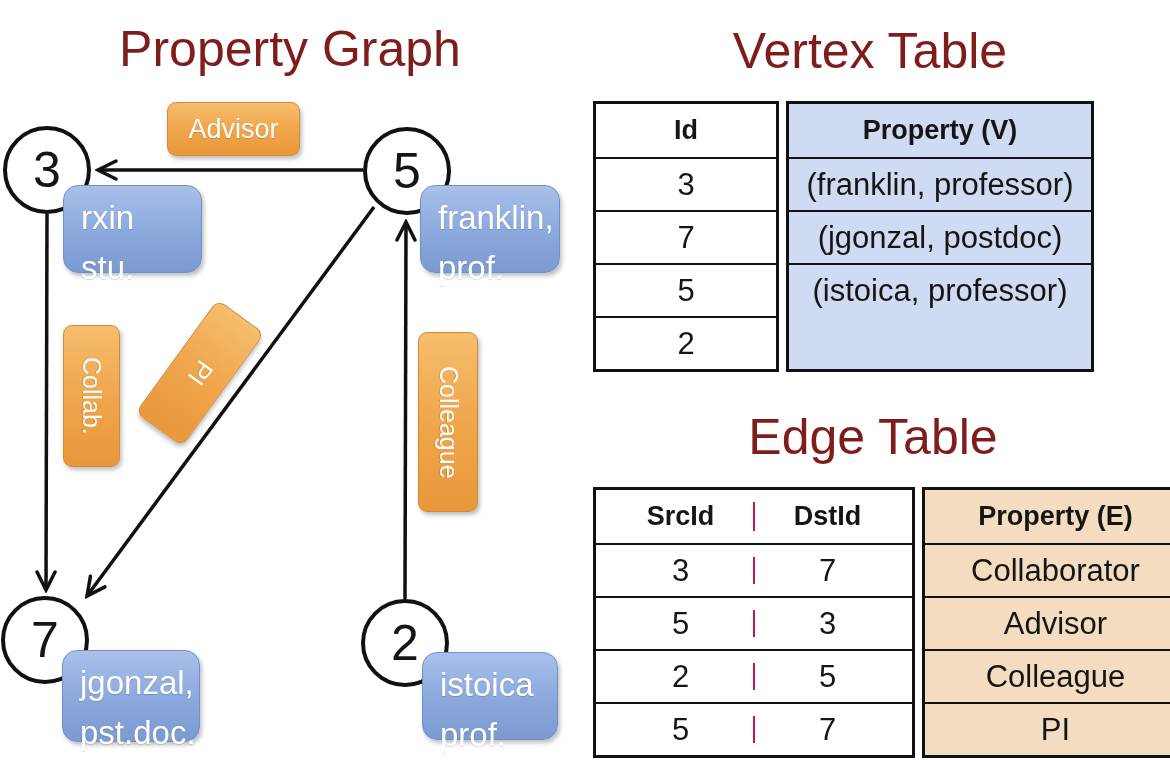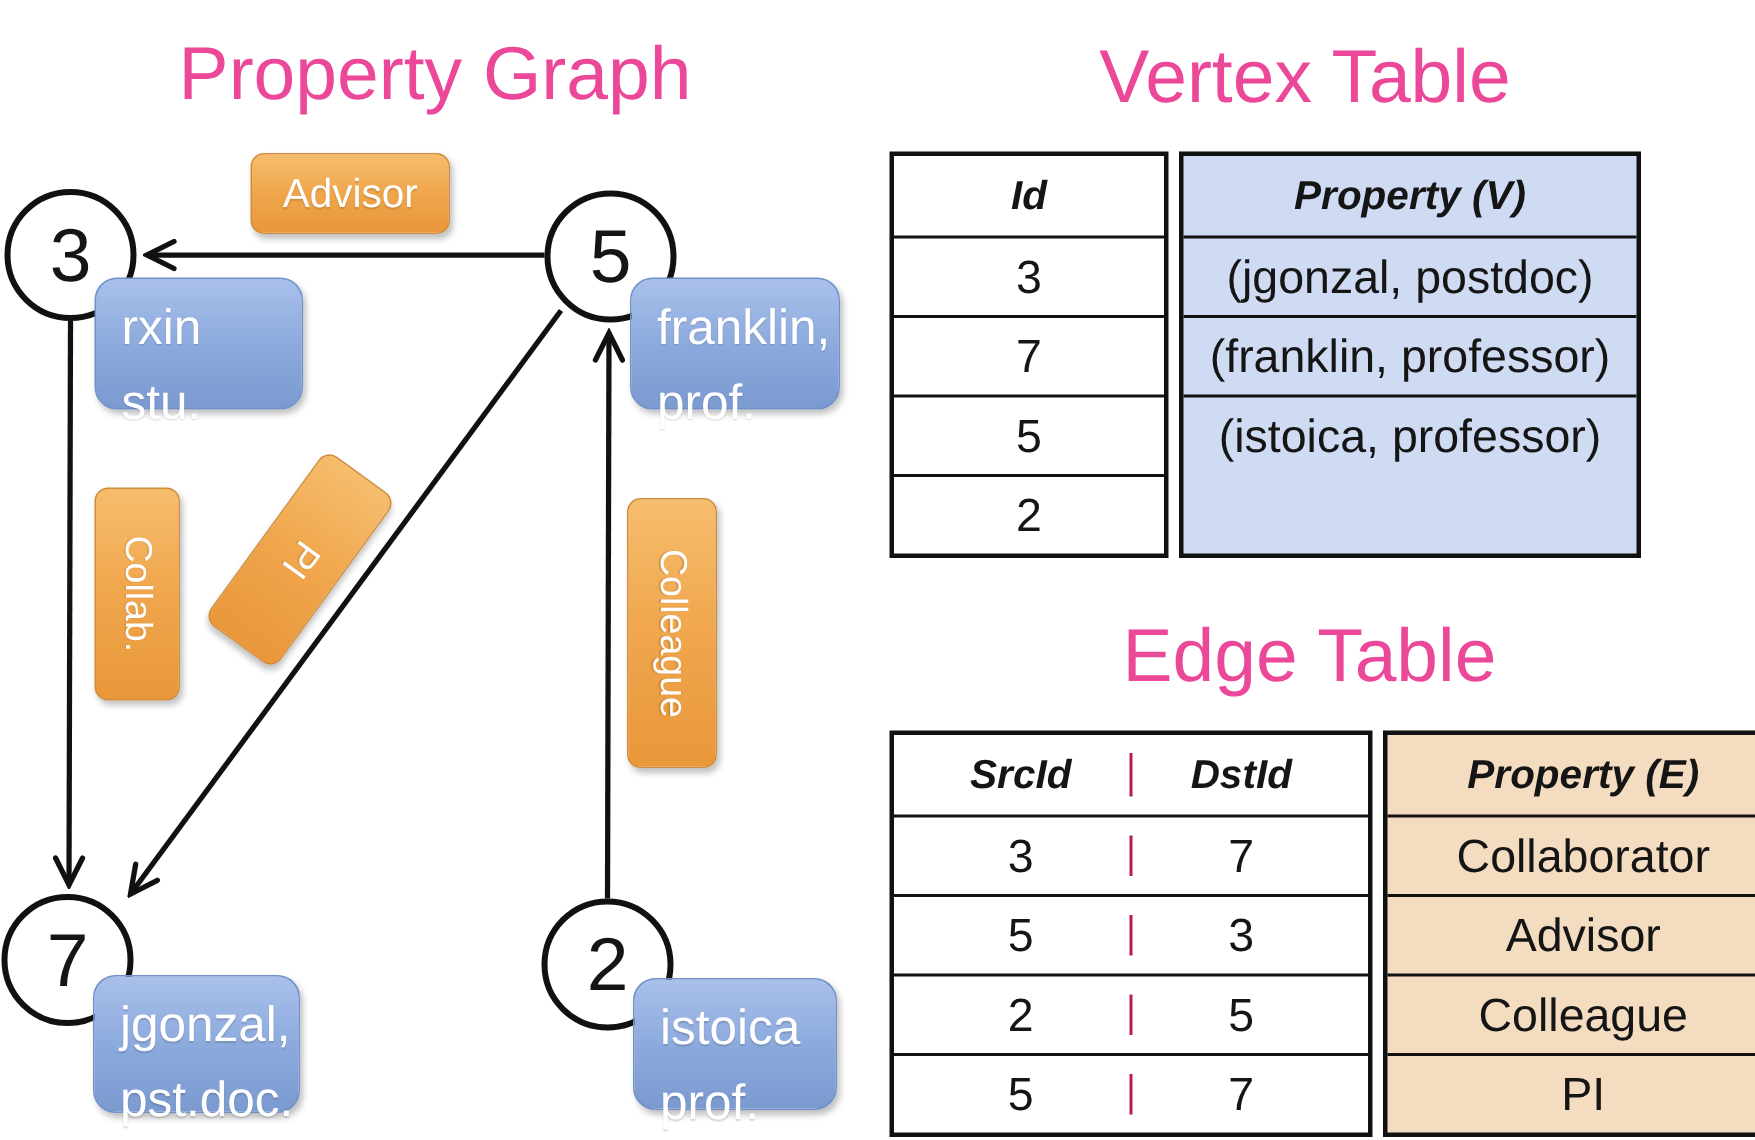--- a/index.html
+++ b/index.html
@@ -6,21 +6,21 @@
   body {
     width:1170px; height:760px; position:relative; overflow:hidden;
     background:#ffffff;
     font-family:"Liberation Sans","DejaVu Sans",sans-serif;
     color:#151515;
   }
   .abs { position:absolute; }
 
   
   .big-title {
-    font-size:50px; font-weight:300; letter-spacing:0px; color:#ec4899;
+    font-size:50px; font-weight:300; letter-spacing:0px; color:#7f1d1d;
     white-space:nowrap; text-align:center;
   }
 
   
   .vertex-circle {
     position:absolute; width:88px; height:88px; box-sizing:border-box;
     border:4px solid #111; border-radius:50%; background:#fff;
     display:flex; align-items:center; justify-content:center;
     font-size:50px; font-weight:300; z-index:3;
   }
@@ -58,21 +58,21 @@
     box-sizing:border-box; border:3px solid #111; background:#fff;
   }
   .subtable.bluefill { background:#cedbf2; }
   .subtable.tanfill  { background:#f4dcc0; }
   .trow {
     height:53px; box-sizing:border-box;
     display:flex; align-items:center; justify-content:center;
     font-size:31px; font-weight:300;
   }
   .trow + .trow { border-top:2px solid #111; }
-  .trow.header { font-weight:bold; font-size:27px;font-style:italic; }
+  .trow.header { font-weight:bold; font-size:27px; }
   .trow.two { padding:12px; }
   .trow.two .cell {
     flex:1 1 0; height:100%;
     display:flex; align-items:center; justify-content:center;
   }
   .trow.two .cell + .cell { border-left:2px solid #be185d; }
 </style>
 </head>
 <body>
 
@@ -122,22 +122,22 @@
 <div class="table-group" style="left:593px; top:101px;">
   <div class="subtable" style="width:186px;">
     <div class="trow header">Id</div>
     <div class="trow">3</div>
     <div class="trow">7</div>
     <div class="trow">5</div>
     <div class="trow">2</div>
   </div>
   <div class="subtable bluefill" style="width:308px;">
     <div class="trow header">Property (V)</div>
+    <div class="trow">(franklin, professor)</div>
     <div class="trow">(jgonzal, postdoc)</div>
-    <div class="trow">(franklin, professor)</div>
     <div class="trow">(istoica, professor)</div>
   </div>
 </div>
 
 <div class="abs big-title" style="left:703px; top:408px; width:340px;">Edge Table</div>
 
 <div class="table-group" style="left:593px; top:487px;">
   <div class="subtable" style="width:322px;">
     <div class="trow header two">
       <div class="cell">SrcId</div>

